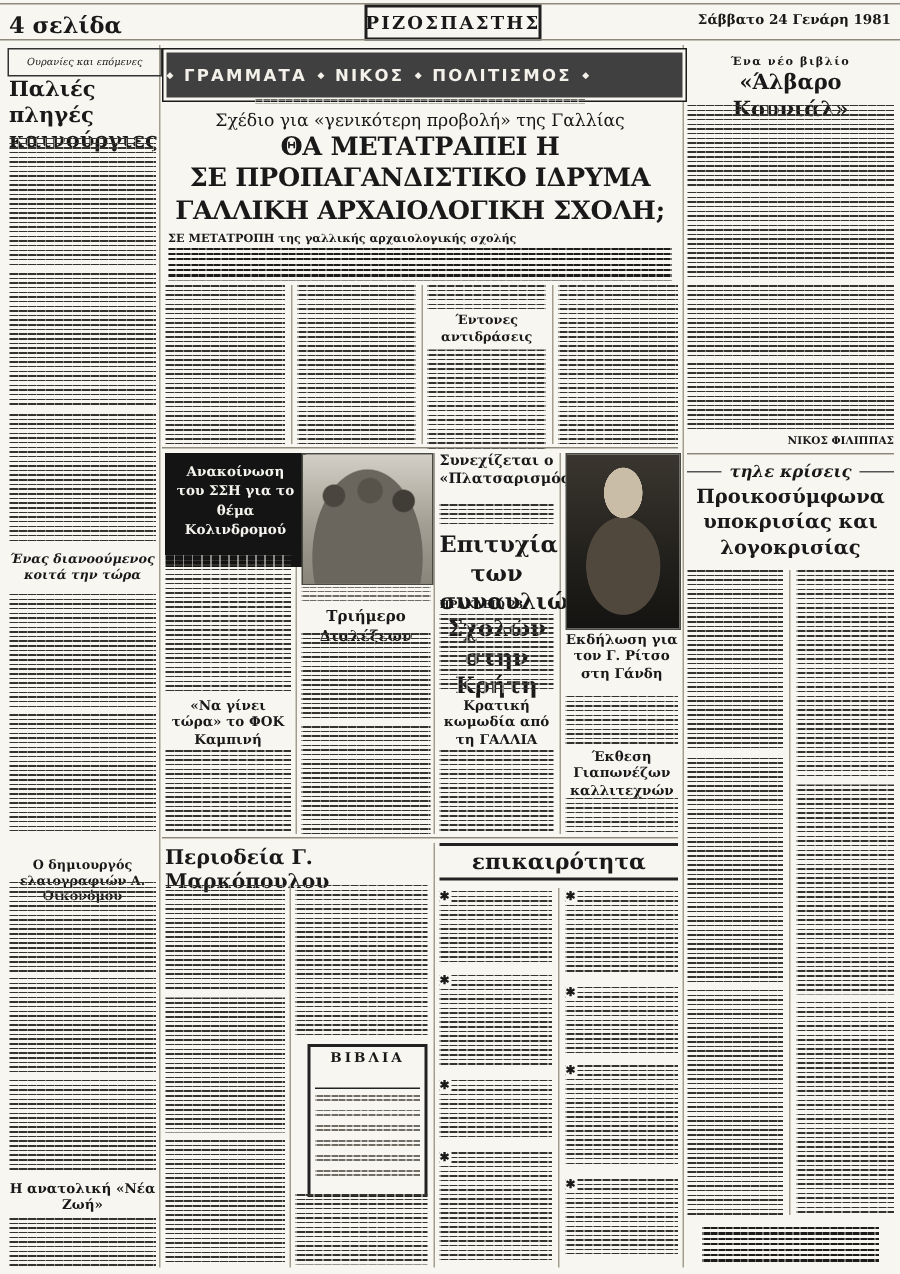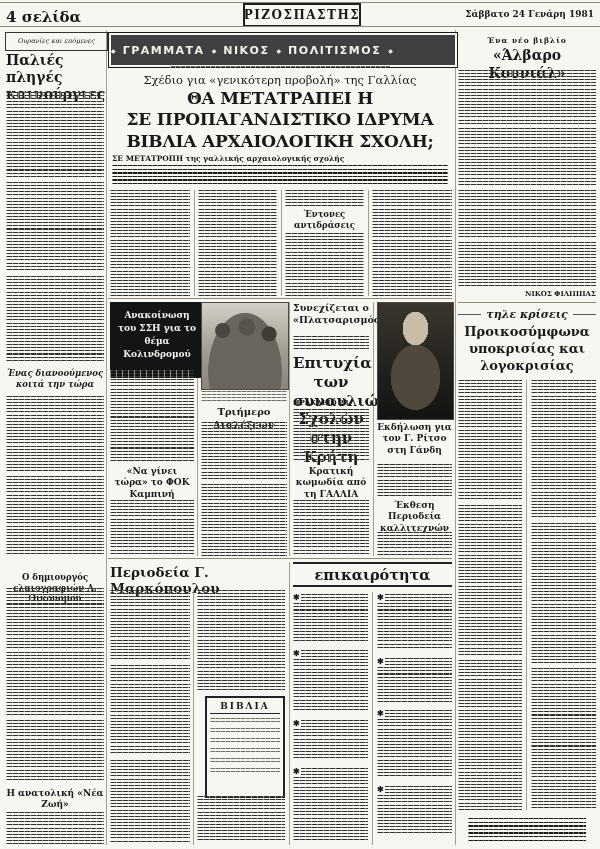--- a/index.html
+++ b/index.html
@@ -49,21 +49,21 @@
   .byline{font-size:7px;font-weight:bold;text-align:right;}
   .tvlabel{font-size:11px;font-weight:bold;font-style:italic;display:flex;align-items:center;gap:5px;}
   .tvlabel::before,.tvlabel::after{content:"";flex:1;height:1px;background:#555;}
   .tvhead{font-size:13px;font-weight:bold;text-align:center;line-height:1.3;}
   .epikhead{font-size:14.5px;font-weight:bold;text-align:center;border-top:2px solid #222;
             border-bottom:2px solid #222;padding:2px 0;}
   .brief{position:relative;margin-bottom:8px;}
   .star{position:absolute;left:0;top:-2px;font-size:8px;font-weight:bold;background:#f8f6f1;padding-right:1px;z-index:2;}
   .booksbox{border:2px solid #222;padding:3px;background:#f8f6f1;}
   .bookstitle{font-size:9px;font-weight:bold;text-align:center;letter-spacing:2px;
-              border-bottom:1px solid #222;padding-bottom:2px;margin-bottom:4px;}
+              border-bottom:1px solid #222;padding-bottom:14px;margin-bottom:4px;}
   .brow{height:6px;margin-bottom:4px;}
 </style>
 </head>
 <body>
 
 <div class="page">
 
   <div class="abs hr" style="left:0;top:2px;width:600px;"></div>
   <div class="abs" style="left:6px;top:8px;font-size:15px;font-weight:bold;">4 σελίδα</div>
   <div class="abs masthead" style="left:243px;top:3px;width:114px;height:20px;">
@@ -102,21 +102,21 @@
       <span>ΠΟΛΙΤΙΣΜΟΣ</span>
       <span class="bdia">◆</span>
     </div>
   </div>
   <div class="abs ftl" style="left:170px;top:66px;width:220px;height:3px;"></div>
 
   <div class="abs kicker" style="left:108px;top:73px;width:344px;">Σχέδιο για «γενικότερη προβολή» της Γαλλίας</div>
   <div class="abs" style="left:108px;top:88px;width:344px;">
     <div class="bigtitle">ΘΑ ΜΕΤΑΤΡΑΠΕΙ Η</div>
     <div class="bigtitle">ΣΕ ΠΡΟΠΑΓΑΝΔΙΣΤΙΚΟ ΙΔΡΥΜΑ</div>
-    <div class="bigtitle">ΒΙΒΛΙΑ ΑΡΧΑΙΟΛΟΓΙΚΗ ΣΧΟΛΗ;</div>
+    <div class="bigtitle">ΓΑΛΛΙΚΗ ΑΡΧΑΙΟΛΟΓΙΚΗ ΣΧΟΛΗ;</div>
   </div>
   <div class="abs" style="left:112px;top:154px;width:336px;">
     <div class="leadintro">ΣΕ ΜΕΤΑΤΡΟΠΗ της γαλλικής αρχαιολογικής σχολής</div>
     <div class="ftb" style="height:22px;margin-top:2px;"></div>
   </div>
 
   <div class="abs vr" style="left:194px;top:190px;height:106px;"></div>
   <div class="abs vr" style="left:281px;top:190px;height:106px;"></div>
   <div class="abs vr" style="left:368px;top:190px;height:106px;"></div>
   <div class="abs ft" style="left:110px;top:190px;width:80px;height:106px;"></div>
@@ -148,21 +148,21 @@
   <div class="abs ft" style="left:293px;top:336px;width:76px;height:14px;"></div>
   <div class="abs ch" style="left:293px;top:354px;width:76px;font-size:15px;">Επιτυχία των συναυλιών Σχολών στην Κρήτη</div>
   <div class="abs" style="left:293px;top:398px;width:76px;font-size:7px;font-weight:bold;">ΗΡΑΚΛΕΙΟ 23.</div>
   <div class="abs ft" style="left:293px;top:409px;width:76px;height:53px;"></div>
   <div class="abs ch" style="left:293px;top:466px;width:76px;font-size:9px;">Κρατική κωμωδία από τη ΓΑΛΛΙΑ</div>
   <div class="abs ft" style="left:293px;top:500px;width:76px;height:56px;"></div>
 
   <div class="abs photo photo2" style="left:377px;top:302px;width:75px;height:116px;"></div>
   <div class="abs ch" style="left:377px;top:422px;width:75px;font-size:9px;">Εκδήλωση για τον Γ. Ρίτσο στη Γάνδη</div>
   <div class="abs ft" style="left:377px;top:464px;width:75px;height:32px;"></div>
-  <div class="abs ch" style="left:377px;top:500px;width:75px;font-size:9px;">Έκθεση Περιοδεία καλλιτεχνών</div>
+  <div class="abs ch" style="left:377px;top:500px;width:75px;font-size:9px;">Έκθεση Γιαπωνέζων καλλιτεχνών</div>
   <div class="abs ft" style="left:377px;top:532px;width:75px;height:24px;"></div>
 
   <div class="abs hr" style="left:108px;top:558px;width:344px;"></div>
 
   <div class="abs" style="left:110px;top:564px;width:178px;font-size:13.5px;font-weight:bold;">Περιοδεία Γ. Μαρκόπουλου</div>
   <div class="abs vr" style="left:193px;top:590px;height:255px;"></div>
   <div class="abs ft" style="left:110px;top:590px;width:80px;height:70px;"></div>
   <div class="abs ft" style="left:110px;top:665px;width:80px;height:90px;"></div>
   <div class="abs ft" style="left:110px;top:760px;width:80px;height:83px;"></div>
   <div class="abs ft" style="left:197px;top:590px;width:88px;height:100px;"></div>

